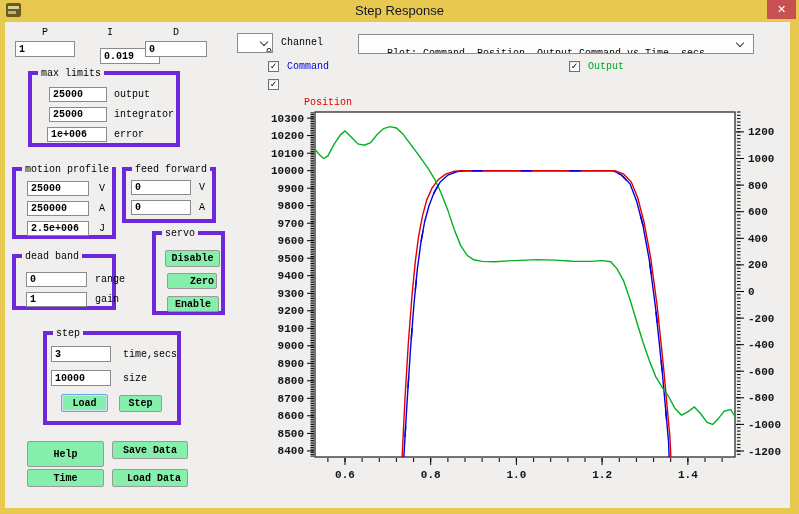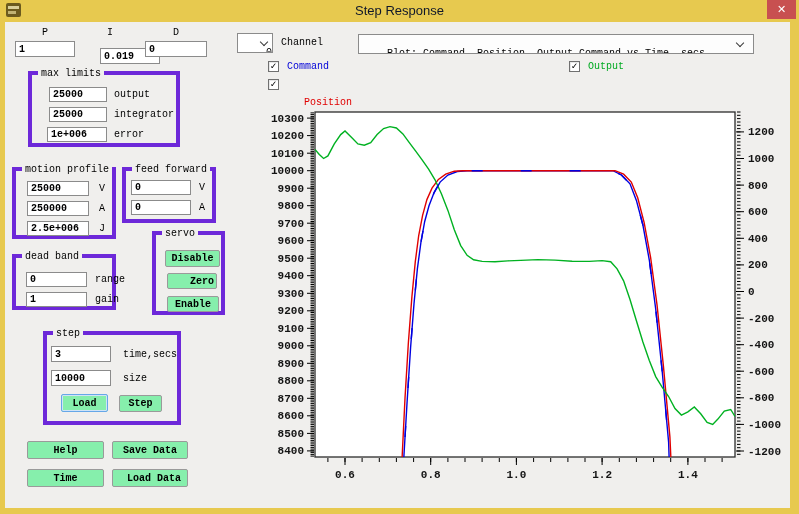--- a/index.html
+++ b/index.html
@@ -99,21 +99,21 @@
   <div class="group" style="left:43px;top:331px;width:138px;height:94px;">
     <span class="gtitle">step</span>
     <input class="inp" style="left: 4px; top: 11px; width: 60px; height: 16px;" value="3">
     <div class="lbl" style="left:76px;top:14px;">time,secs</div>
     <input class="inp" style="left: 4px; top: 35px; width: 60px; height: 16px;" value="10000">
     <div class="lbl" style="left:76px;top:38px;">size</div>
     <button class="btn focus" style="left:14px;top:59px;width:47px;height:18px;">Load</button>
     <button class="btn" style="left:72px;top:60px;width:43px;height:17px;">Step</button>
   </div>
 
-  <button class="btn" style="left:27px;top:441px;width:77px;height:18px;">Help</button>
+  <button class="btn" style="left:27px;top:441px;width:77px;height:26px;">Help</button>
   <button class="btn" style="left:112px;top:441px;width:76px;height:18px;">Save Data</button>
   <button class="btn" style="left:27px;top:469px;width:77px;height:18px;">Time</button>
   <button class="btn" style="left:112px;top:469px;width:76px;height:18px;padding-left:8px;">Load Data</button>
 
   <div class="combo" style="left:237px;top:33px;width:36px;height:20px;">
     <span>0</span>
     <span class="chev" style="right:5px;top:5px;"></span>
   </div>
   <div class="lbl" style="left:281px;top:37px;">Channel</div>
   <div class="combo" style="left:358px;top:34px;width:396px;height:20px;background:#fdfdfd;">

